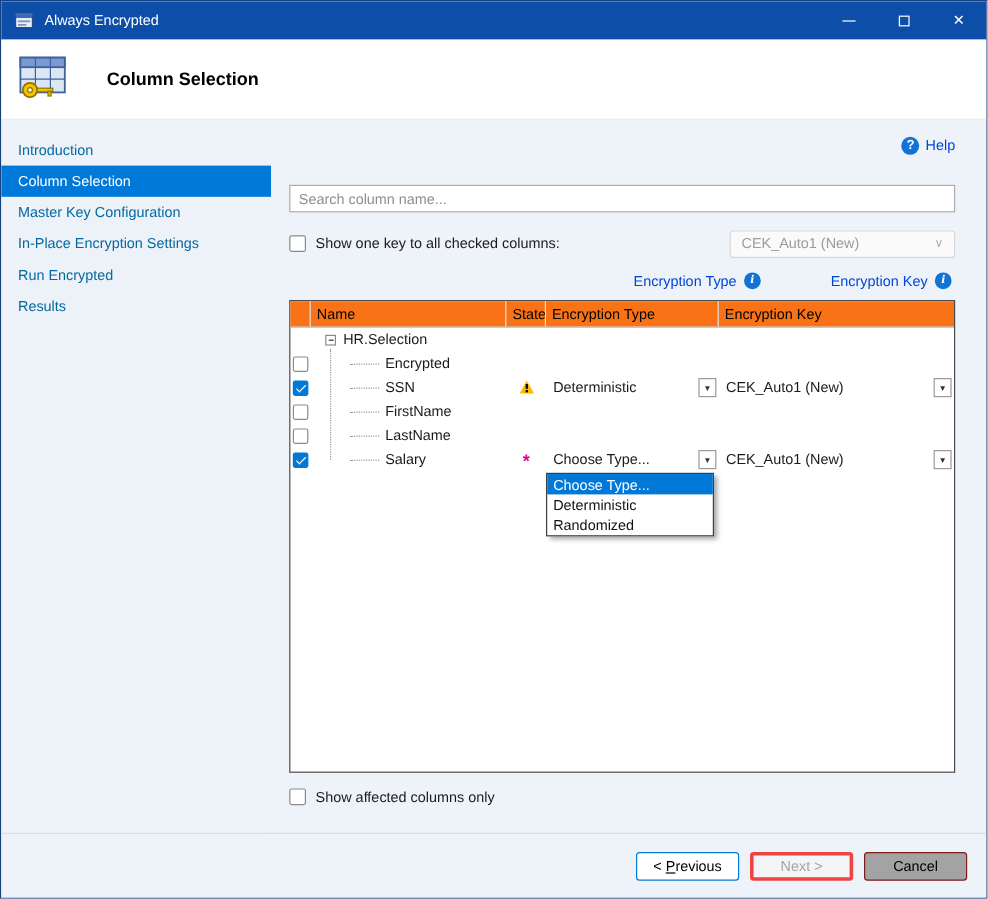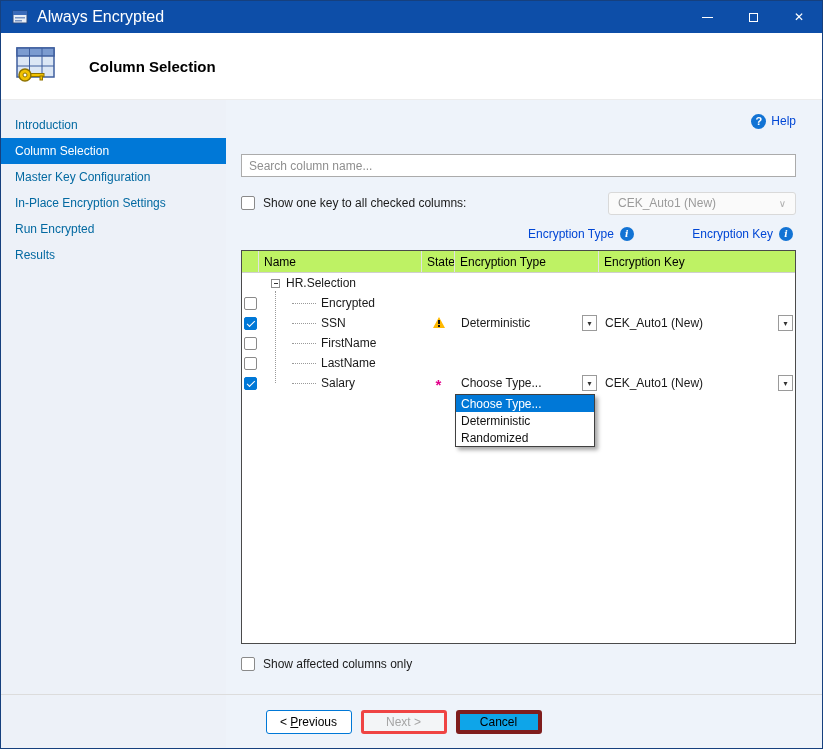--- a/index.html
+++ b/index.html
@@ -3,21 +3,21 @@
 <meta charset="utf-8">
 <style>
   *{box-sizing:border-box;margin:0;padding:0}
   html,body{width:823px;height:749px}
   body{font-family:"Liberation Sans",sans-serif;font-size:12px;color:#1a1a1a;background:#fff}
   .window{position:relative;width:823px;height:749px;background:#eef3fa;overflow:hidden;border:1px solid #16407e}
 
   
   .titlebar{height:32px;background:#0d4ea8;display:flex;align-items:center;color:#fff}
   .app-icon{margin:0 9px 0 11px;width:16px;height:16px;flex:none}
-  .titlebar-title{font-size:16px}
+  .titlebar-title{font-size:12px}
   .win-controls{margin-left:auto;display:flex;height:100%}
   .win-btn{width:46px;height:100%;display:flex;align-items:center;justify-content:center;color:#fff;font-size:12px;cursor:default}
   .min-glyph{width:11px;height:1px;background:#fff}
   .max-glyph{width:9px;height:9px;border:1px solid #fff}
 
   
   .header{height:67px;background:#fff;display:flex;align-items:center;padding-left:12px;border-bottom:1px solid #ececec}
   .page-title{margin-left:30px;font-size:15px;font-weight:bold;color:#000}
 
   
@@ -46,21 +46,21 @@
 
   .links-row{position:relative;height:16px;margin-top:13px}
   .link-group{position:absolute;display:flex;align-items:center;gap:6px;top:0}
   .link-type{left:287px}
   .link-key{right:3px}
   .link-text{color:#0046d5;cursor:default}
   .info-icon{width:14px;height:14px;border-radius:50%;background:#1273d4;color:#fff;font-size:9px;font-weight:bold;font-style:italic;display:flex;align-items:center;justify-content:center;font-family:"DejaVu Serif",serif;flex:none}
 
   
   .grid{margin-top:7px;height:394px;border:1px solid #4a4a4a;background:#fff;position:relative;display:flex;flex-direction:column}
-  .grid-header{display:flex;height:22px;border-bottom:1px solid #cfcfcf;flex:none;background:#bef264}
+  .grid-header{display:flex;height:22px;border-bottom:1px solid #cfcfcf;flex:none;background:#f97316}
   .gh-cell{display:flex;align-items:center;padding-left:5px;border-right:1px solid #e2e2e2;color:#000;overflow:hidden;white-space:nowrap}
   .gh-cell:last-child{border-right:none}
   .col-cb{width:17px;flex:none}
   .col-name{width:163px;flex:none}
   .col-state{width:33px;flex:none}
   .col-type{width:144px;flex:none}
   .col-key{flex:1}
   .grid-row{display:flex;height:20px;flex:none}
   .cell{display:flex;align-items:center;height:100%;overflow:hidden;white-space:nowrap}
   .cell-cb{justify-content:center}
@@ -80,25 +80,25 @@
   .combo-btn{width:15px;height:16px;border:1px solid #9a9a9a;background:#fefefe;display:flex;align-items:center;justify-content:center;font-size:8px;color:#333;flex:none}
 
   .dropdown-list{position:absolute;left:213px;top:143px;width:140px;background:#fff;border:1px solid #404040;box-shadow:3px 3px 4px rgba(0,0,0,.35);z-index:5}
   .dd-item{height:17px;display:flex;align-items:center;padding:0 5px;color:#111}
   .dd-item.selected{background:#0078d7;color:#fff}
 
   .show-affected{display:flex;align-items:center;margin-top:12px;height:16px}
   .show-affected-label{margin-left:8px}
 
   
-  .footer{position:absolute;left:0;right:0;bottom:0;height:54px;border-top:1px solid #dcdcdc;display:flex;align-items:center;justify-content:center;gap:9px;padding-right:16px}
+  .footer{position:absolute;left:0;right:0;bottom:0;height:54px;border-top:1px solid #dcdcdc;display:flex;align-items:center;justify-content:flex-end;gap:9px;padding-right:16px}
   .btn{min-width:86px;height:24px;border-radius:3px;display:flex;align-items:center;justify-content:center;font-size:12px;cursor:default}
   .btn-previous{background:#fff;border:1px solid #0078d7;color:#000}
   .btn-next{background:#f3f5f7;border:3px solid #ef4444;color:#a5a5a5}
-  .btn-cancel{background:#0ea5e9;border:4px solid #7f1d1d;color:#000}
+  .btn-cancel{background:#a3a3a3;border:1px solid #7f1d1d;color:#000}
   .uline{text-decoration:underline}
 </style>
 </head>
 <body>
 
 <div class="window">
 
   <div class="titlebar">
     <svg class="app-icon" viewBox="0 0 16 16">
       <rect x="1" y="2" width="14" height="12" fill="#e9eef6" stroke="#2b4a80"></rect>

